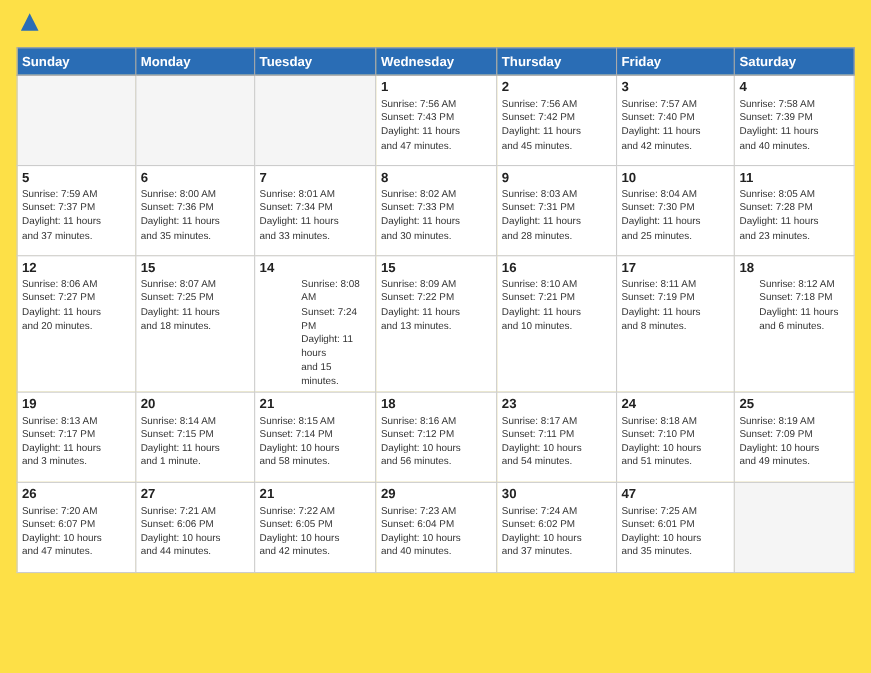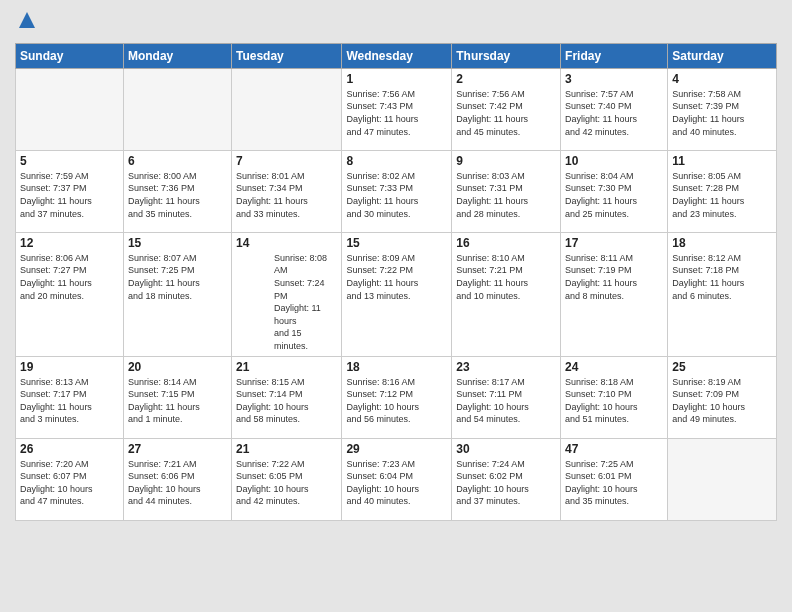--- a/index.html
+++ b/index.html
@@ -6,21 +6,21 @@
     body {
       font-family: Arial, sans-serif;
       background: #fff;
       width: 792px;
       height: 612px;
       overflow: hidden;
     }
     .page {
       width: 792px;
       height: 612px;
-      background: #e5e5e5;
+      background: #fde047;
       padding: 10px 15px;
     }
     .header {
       display: flex;
       justify-content: space-between;
       align-items: center;
       margin-bottom: 8px;
     }
     .logo {
       display: flex;
@@ -251,21 +251,21 @@
           </td>
           <td>
             <span class="day-number">17</span>
             <div class="day-info" style="white-space: pre-line;">Sunrise: 8:11 AM
 Sunset: 7:19 PM
 Daylight: 11 hours
 and 8 minutes.</div>
           </td>
           <td>
             <span class="day-number">18</span>
-            <div class="day-info" style="white-space: pre-line;">Sunrise: 8:12 AM
+            <div class="day-info" style="white-space: pre-line; margin-left: 18px;">Sunrise: 8:12 AM
 Sunset: 7:18 PM
 Daylight: 11 hours
 and 6 minutes.</div>
           </td>
         </tr>
         <tr>
           <td>
             <span class="day-number">19</span>
             <div class="day-info" style="white-space: pre-line;">Sunrise: 8:13 AM
 Sunset: 7:17 PM

